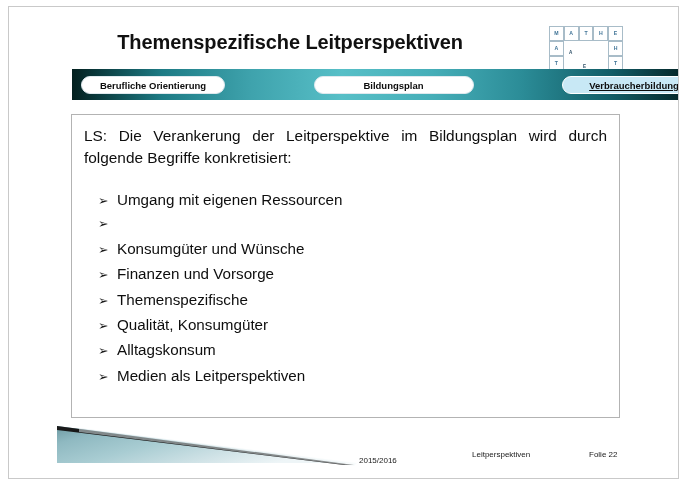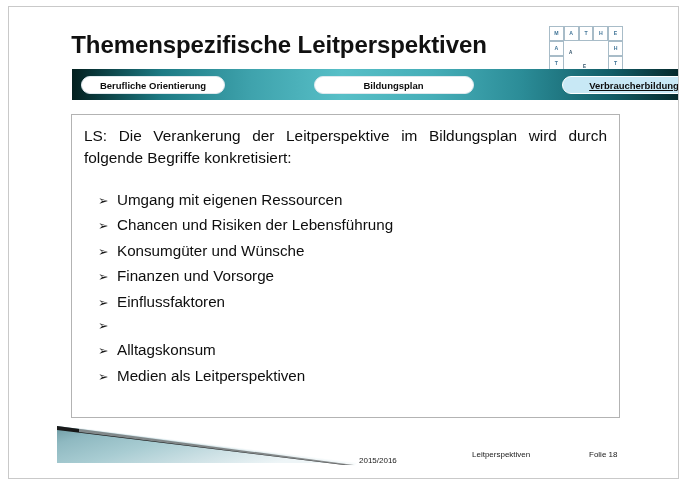--- a/index.html
+++ b/index.html
@@ -23,27 +23,27 @@
     height: 473px;
     background: #ffffff;
     border: 1px solid #c9c9c9;
     box-sizing: border-box;
     overflow: hidden;
   }
 
   
   #slide-title {
     position: absolute;
-    left: 0px;
+    left: 11px;
     top: 24px;
     width: 540px;
     text-align: center;
     font-family: "Liberation Sans", sans-serif;
     font-weight: bold;
-    font-size: 24px;
+    font-size: 20px;
     letter-spacing: -0.1px;
     color: #111111;
     white-space: nowrap;
   }
 
   
   #logo {
     position: absolute;
     left: 540px;
     top: 19px;
@@ -257,36 +257,36 @@
 
   <div id="content-box">
     <p id="intro-text">LS: Die Verankerung der Leitperspektive im Bildungsplan wird durch folgende Begriffe konkretisiert:</p>
     <ul id="bullet-list">
       <li>
         <span class="marker">➢</span>
         <span class="txt">Umgang mit eigenen Ressourcen</span>
       </li>
       <li>
         <span class="marker">➢</span>
-        <span class="txt">Chancen und Risiken der Lebensführung</span>
       </li>
       <li>
         <span class="marker">➢</span>
         <span class="txt">Konsumgüter und Wünsche</span>
       </li>
       <li>
         <span class="marker">➢</span>
         <span class="txt">Finanzen und Vorsorge</span>
       </li>
       <li>
         <span class="marker">➢</span>
-        <span class="txt">Einflussfaktoren</span>
-      </li>
-      <li>
-        <span class="marker">➢</span>
+        <span class="txt">Themenspezifische</span>
+      </li>
+      <li>
+        <span class="marker">➢</span>
+        <span class="txt">Qualität, Konsumgüter</span>
       </li>
       <li>
         <span class="marker">➢</span>
         <span class="txt">Alltagskonsum</span>
       </li>
       <li>
         <span class="marker">➢</span>
         <span class="txt">Medien als Leitperspektiven</span>
       </li>
     </ul>
@@ -314,16 +314,16 @@
       </defs>
       <polygon points="8,7 300,44 8,44" fill="url(#tealGrad)"></polygon>
       <polygon points="8,7 305,46 295,46 8,11" fill="url(#darkGrad)"></polygon>
       <polygon points="30,9 308,44 305,47 30,13" fill="url(#paleGrad)" opacity="0.55"></polygon>
     </svg>
   </div>
 
   <div id="footer">
     <span id="footer-date">2015/2016</span>
     <span id="footer-topic">Leitperspektiven</span>
-    <span id="footer-page">Folie 18</span>
+    <span id="footer-page">Folie 22</span>
   </div>
 
 </div>
 
 </body></html>

